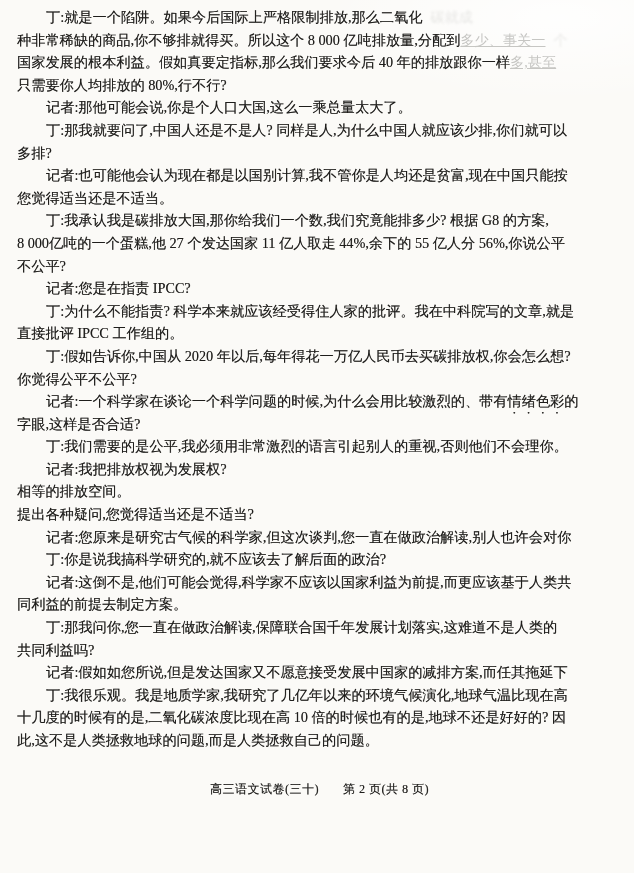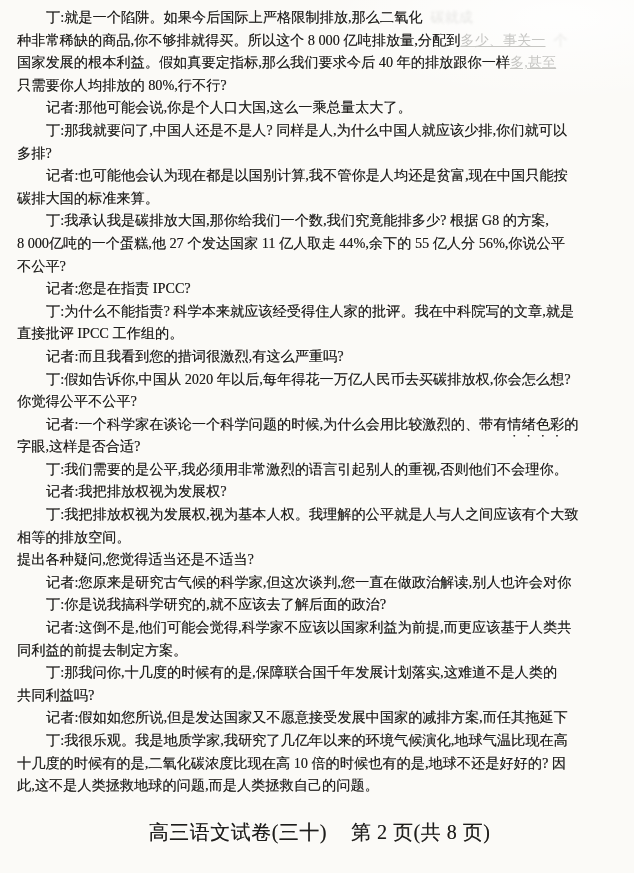--- a/index.html
+++ b/index.html
@@ -49,63 +49,61 @@
     margin-left: 8px;
   }
   .seg.em {
     -webkit-text-emphasis: filled dot currentColor;
     text-emphasis: filled dot currentColor;
     -webkit-text-emphasis-position: under right;
     text-emphasis-position: under right;
     font-family: Liberation Serif, serif;
   }
   .footer {
-    margin-top: 22px;
+    margin-top: 29px;
     text-align: center;
-    font-size: 20px;
+    font-size: 12px;
     letter-spacing: 0.5px;
     text-shadow: 0.2px 0.2px 0.4px rgba(25, 24, 22, 0.55);
   }
   .footer .footer-page-info { margin-left: 24px; }
 </style>
 </head>
 <body>
 
 <div class="page">
   <div class="text-block" id="text-block">
       <div class="text-line indent"><span class="seg">丁:就是一个陷阱。如果今后国际上严格限制排放,那么二氧化</span><span class="seg ghost">碳就成</span></div>
       <div class="text-line"><span class="seg">种非常稀缺的商品,你不够排就得买。所以这个 8 000 亿吨排放量,分配到</span><span class="seg faint">多少、事关一</span><span class="seg ghost">个</span></div>
       <div class="text-line"><span class="seg">国家发展的根本利益。假如真要定指标,那么我们要求今后 40 年的排放跟你一样</span><span class="seg faint">多,甚至</span></div>
       <div class="text-line"><span class="seg">只需要你人均排放的 80%,行不行?</span></div>
       <div class="text-line indent"><span class="seg">记者:那他可能会说,你是个人口大国,这么一乘总量太大了。</span></div>
       <div class="text-line indent"><span class="seg">丁:那我就要问了,中国人还是不是人? 同样是人,为什么中国人就应该少排,你们就可以</span></div>
       <div class="text-line"><span class="seg">多排?</span></div>
       <div class="text-line indent"><span class="seg">记者:也可能他会认为现在都是以国别计算,我不管你是人均还是贫富,现在中国只能按</span></div>
-      <div class="text-line"><span class="seg">碳排大国的标准来算。</span></div>
+      <div class="text-line"><span class="seg">您觉得适当还是不适当。</span></div>
       <div class="text-line indent"><span class="seg">丁:我承认我是碳排放大国,那你给我们一个数,我们究竟能排多少? 根据 G8 的方案,</span></div>
       <div class="text-line"><span class="seg">8 000亿吨的一个蛋糕,他 27 个发达国家 11 亿人取走 44%,余下的 55 亿人分 56%,你说公平</span></div>
       <div class="text-line"><span class="seg">不公平?</span></div>
       <div class="text-line indent"><span class="seg">记者:您是在指责 IPCC?</span></div>
       <div class="text-line indent"><span class="seg">丁:为什么不能指责? 科学本来就应该经受得住人家的批评。我在中科院写的文章,就是</span></div>
       <div class="text-line"><span class="seg">直接批评 IPCC 工作组的。</span></div>
-      <div class="text-line indent"><span class="seg">记者:而且我看到您的措词很激烈,有这么严重吗?</span></div>
       <div class="text-line indent"><span class="seg">丁:假如告诉你,中国从 2020 年以后,每年得花一万亿人民币去买碳排放权,你会怎么想?</span></div>
       <div class="text-line"><span class="seg">你觉得公平不公平?</span></div>
       <div class="text-line indent"><span class="seg">记者:一个科学家在谈论一个科学问题的时候,为什么会用比较激烈的、带有</span><span class="seg em">情绪色彩</span><span class="seg">的</span></div>
       <div class="text-line"><span class="seg">字眼,这样是否合适?</span></div>
       <div class="text-line indent"><span class="seg">丁:我们需要的是公平,我必须用非常激烈的语言引起别人的重视,否则他们不会理你。</span></div>
       <div class="text-line indent"><span class="seg">记者:我把排放权视为发展权?</span></div>
-      <div class="text-line indent"><span class="seg">丁:我把排放权视为发展权,视为基本人权。我理解的公平就是人与人之间应该有个大致</span></div>
       <div class="text-line"><span class="seg">相等的排放空间。</span></div>
       <div class="text-line"><span class="seg">提出各种疑问,您觉得适当还是不适当?</span></div>
       <div class="text-line indent"><span class="seg">记者:您原来是研究古气候的科学家,但这次谈判,您一直在做政治解读,别人也许会对你</span></div>
       <div class="text-line indent"><span class="seg">丁:你是说我搞科学研究的,就不应该去了解后面的政治?</span></div>
       <div class="text-line indent"><span class="seg">记者:这倒不是,他们可能会觉得,科学家不应该以国家利益为前提,而更应该基于人类共</span></div>
       <div class="text-line"><span class="seg">同利益的前提去制定方案。</span></div>
-      <div class="text-line indent"><span class="seg">丁:那我问你,十几度的时候有的是,保障联合国千年发展计划落实,这难道不是人类的</span></div>
+      <div class="text-line indent"><span class="seg">丁:那我问你,您一直在做政治解读,保障联合国千年发展计划落实,这难道不是人类的</span></div>
       <div class="text-line"><span class="seg">共同利益吗?</span></div>
       <div class="text-line indent"><span class="seg">记者:假如如您所说,但是发达国家又不愿意接受发展中国家的减排方案,而任其拖延下</span></div>
       <div class="text-line indent"><span class="seg">丁:我很乐观。我是地质学家,我研究了几亿年以来的环境气候演化,地球气温比现在高</span></div>
       <div class="text-line"><span class="seg">十几度的时候有的是,二氧化碳浓度比现在高 10 倍的时候也有的是,地球不还是好好的? 因</span></div>
       <div class="text-line"><span class="seg">此,这不是人类拯救地球的问题,而是人类拯救自己的问题。</span></div>
     </div>
   <div class="footer">
     <span class="footer-exam-title">高三语文试卷(三十)</span><span class="footer-page-info">第 2 页(共 8 页)</span>
   </div>
 </div>

